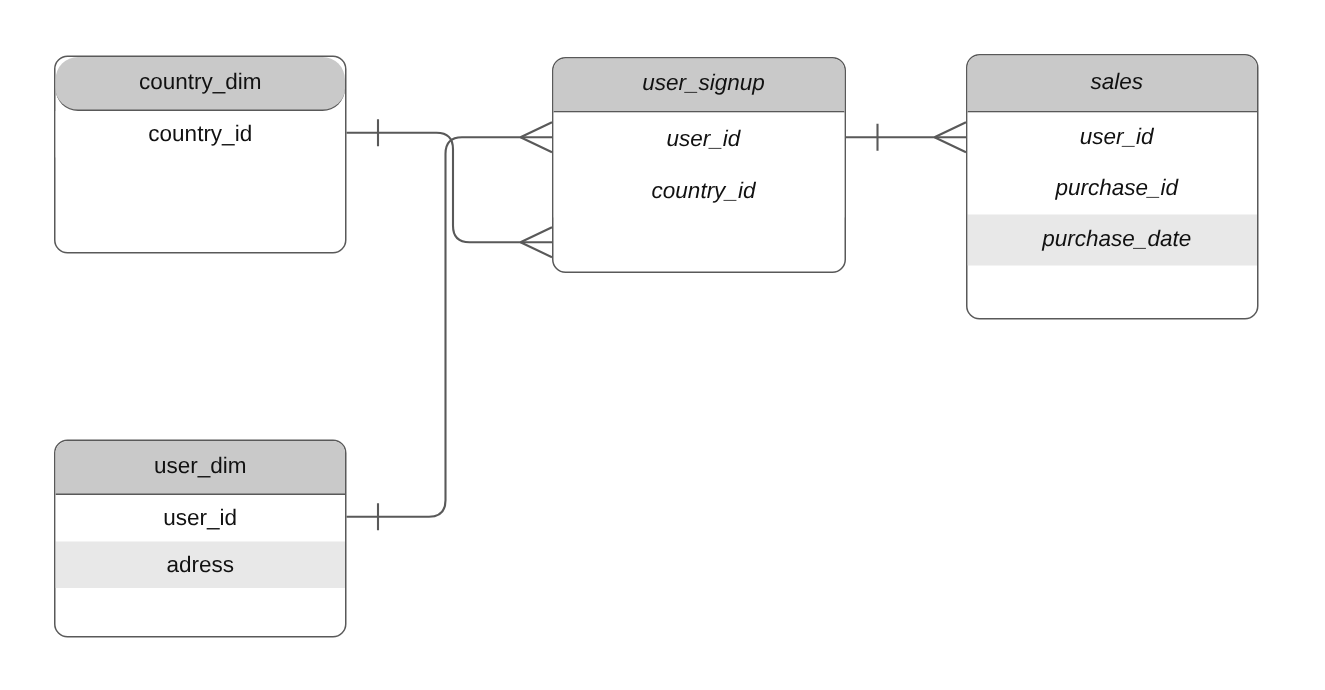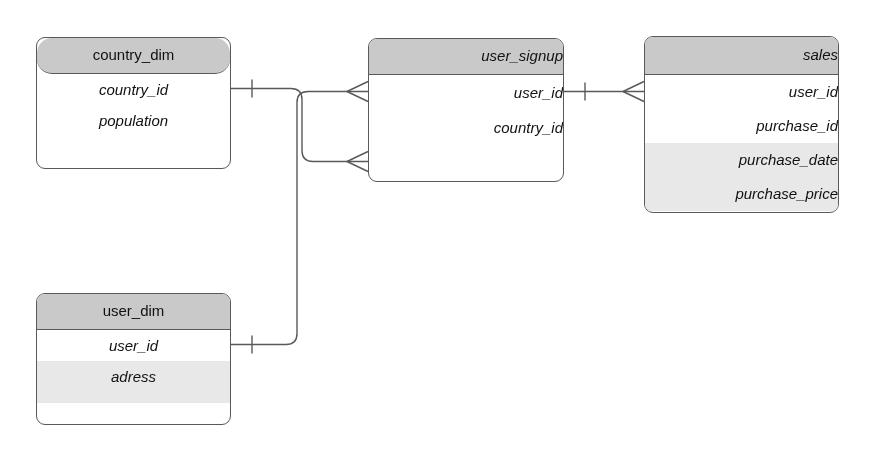--- a/index.html
+++ b/index.html
@@ -39,56 +39,53 @@
     text-align:center;
     white-space:nowrap;
     overflow:hidden;
   }
   .erd-row{
     box-sizing:border-box;
     background:var(--row);
     text-align:center;
     white-space:nowrap;
     overflow:hidden;
-    font-style:italic;
   }
   .erd-row.alt{background:var(--row-alt);}
   .erd-table.left .erd-header,
-  .erd-table.left .erd-row{text-align:right;padding-left:6px;}
+  .erd-table.left .erd-row{text-align:center;padding-left:6px;}
 </style>
 </head>
 <body>
 
 <div id="stage">
   <svg id="wires" width="883" height="460">
       <path d="M 231 88.5 H 291 Q 302 88.5 302 99.5 V 150.5 Q 302 161.5 313 161.5 H 368" fill="none" stroke="#595959" stroke-width="1.4"></path>
       <path d="M 252 79.5 V 97.5" fill="none" stroke="#595959" stroke-width="1.4"></path>
       <path d="M 347 161.5 L 368 151.5 M 347 161.5 L 368 171.5" fill="none" stroke="#595959" stroke-width="1.4"></path>
       <path d="M 231 344.5 H 286 Q 297 344.5 297 333.5 V 102.5 Q 297 91.5 308 91.5 H 368" fill="none" stroke="#595959" stroke-width="1.4"></path>
       <path d="M 252 335.5 V 353.5" fill="none" stroke="#595959" stroke-width="1.4"></path>
       <path d="M 347 91.5 L 368 81.5 M 347 91.5 L 368 101.5" fill="none" stroke="#595959" stroke-width="1.4"></path>
       <path d="M 564 91.5 H 644" fill="none" stroke="#595959" stroke-width="1.4"></path>
       <path d="M 585 82.5 V 100.5" fill="none" stroke="#595959" stroke-width="1.4"></path>
       <path d="M 623 91.5 L 644 81.5 M 623 91.5 L 644 101.5" fill="none" stroke="#595959" stroke-width="1.4"></path>
     </svg>
 <div class="erd-table" style="left: 36px; top: 37px; width: 195px; height: 132px;">
       <div class="erd-header" style="height: 36px; line-height: 34px; border-radius: 15px;"><span>country_dim</span></div>
       <div class="erd-row" style="height: 31px; line-height: 31px;"><span>country_id</span></div>
-      <div class="erd-row" style="height: 31px; line-height: 31px;"><span>population</span></div>
     </div>
     <div class="erd-table italic left" style="left: 368px; top: 38px; width: 196px; height: 144px;">
       <div class="erd-header" style="height: 36px; line-height: 34px;"><span>user_signup</span></div>
       <div class="erd-row" style="height: 35px; line-height: 35px;"><span>user_id</span></div>
       <div class="erd-row" style="height: 35px; line-height: 35px;"><span>country_id</span></div>
     </div>
     <div class="erd-table italic left" style="left: 644px; top: 36px; width: 195px; height: 177px;">
       <div class="erd-header" style="height: 38px; line-height: 36px;"><span>sales</span></div>
       <div class="erd-row" style="height: 34px; line-height: 34px;"><span>user_id</span></div>
       <div class="erd-row" style="height: 34px; line-height: 34px;"><span>purchase_id</span></div>
       <div class="erd-row alt" style="height: 34px; line-height: 34px;"><span>purchase_date</span></div>
-      <div class="erd-row alt" style="height: 34px; line-height: 34px;"><span>purchase_price</span></div>
     </div>
     <div class="erd-table" style="left: 36px; top: 293px; width: 195px; height: 132px;">
       <div class="erd-header" style="height: 36px; line-height: 34px;"><span>user_dim</span></div>
       <div class="erd-row" style="height: 31px; line-height: 31px;"><span>user_id</span></div>
-      <div class="erd-row alt" style="height: 42px; line-height: 31px;"><span>adress</span></div>
+      <div class="erd-row alt" style="height: 31px; line-height: 31px;"><span>adress</span></div>
     </div>
   </div>
 
 </body></html>

